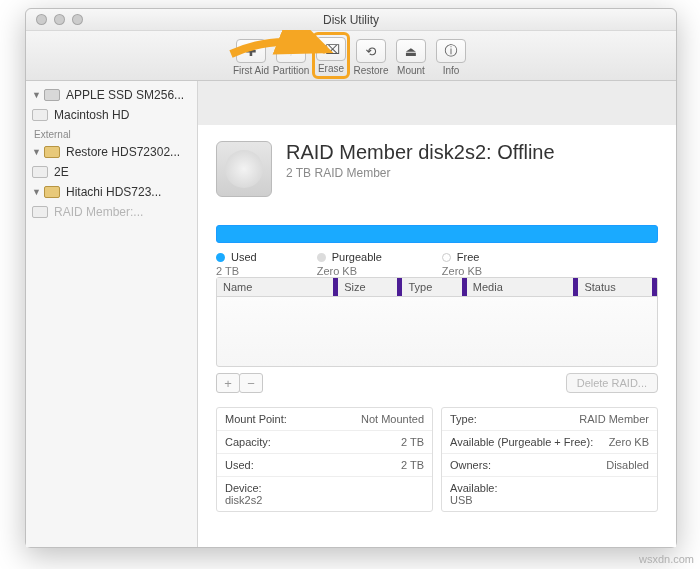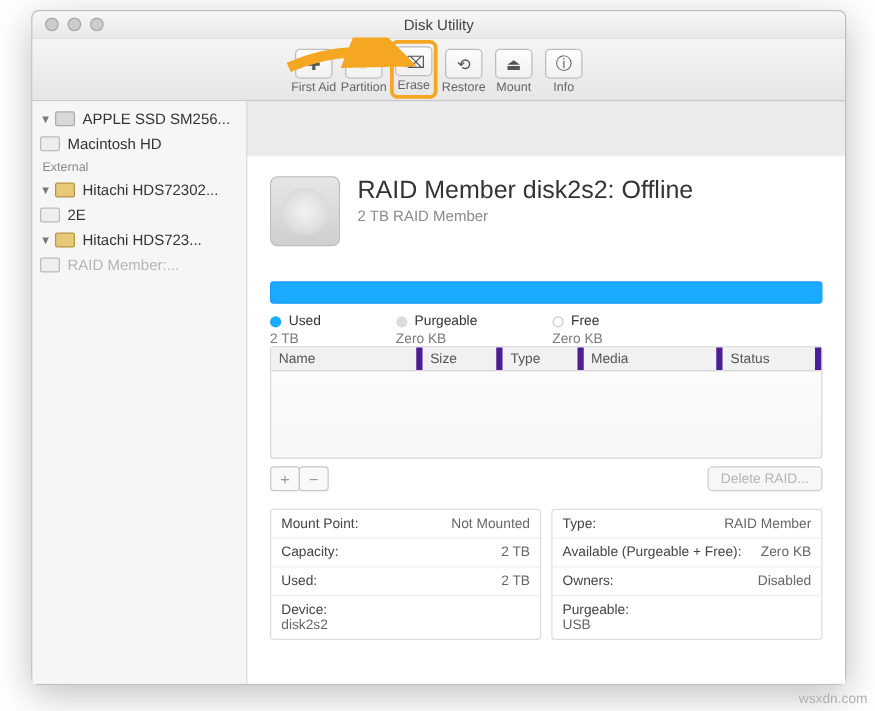--- a/index.html
+++ b/index.html
@@ -229,21 +229,21 @@
       </div>
       <div class="side-row child">
         <span class="vol-ic"></span>
         <span>Macintosh HD</span>
       </div>
 
       <div class="side-section">External</div>
       <div class="side-row">
         <span class="tri">▼</span>
         <span class="disk-ic ext"></span>
-        <span>Hitachi HDS72302...</span>
+        <span>Restore HDS72302...</span>
       </div>
       <div class="side-row child">
         <span class="vol-ic"></span>
         <span>2E</span>
       </div>
       <div class="side-row">
         <span class="tri">▼</span>
         <span class="disk-ic ext"></span>
         <span>Hitachi HDS723...</span>
       </div>
@@ -330,21 +330,21 @@
             </div>
           <div class="info-row">
               <span>Available (Purgeable + Free):</span>
               <span class="v">Zero KB</span>
             </div>
           <div class="info-row">
               <span>Owners:</span>
               <span class="v">Disabled</span>
             </div>
           <div class="info-row">
-              <span>Purgeable:</span>
+              <span>Available:</span>
               <span class="v">USB</span>
             </div>
         </div>
       </div>
 
     </div>
   </div>
 </div>
 
 <div class="watermark">wsxdn.com</div>

